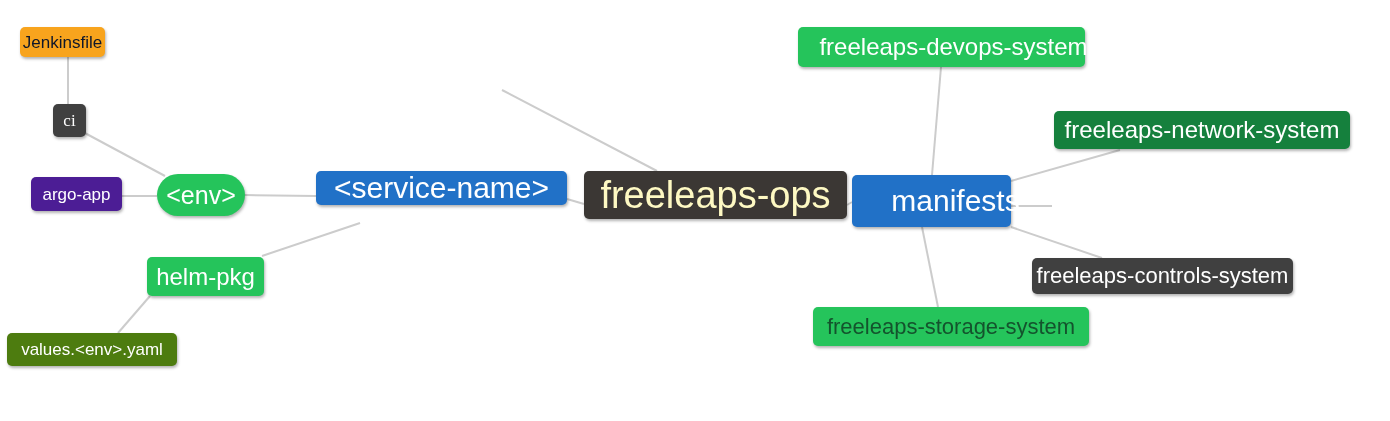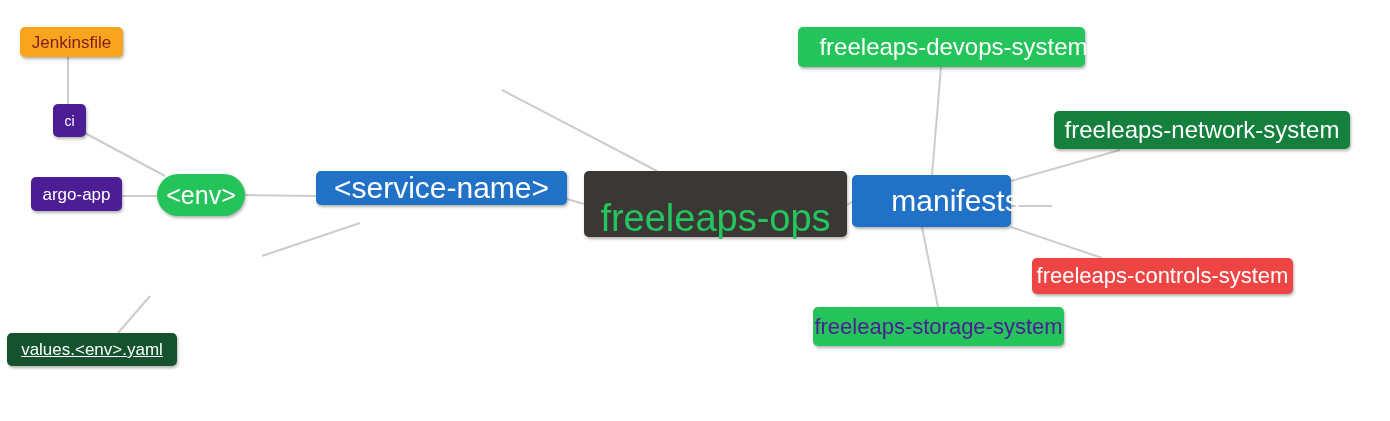--- a/index.html
+++ b/index.html
@@ -52,49 +52,52 @@
       <line x1="150" y1="296" x2="118" y2="333" stroke="#CCCCCC" stroke-width="2"></line>
       <line x1="567" y1="199" x2="584" y2="204" stroke="#CCCCCC" stroke-width="2"></line>
       <line x1="502" y1="90" x2="657" y2="171" stroke="#CCCCCC" stroke-width="2"></line>
       <line x1="847" y1="205" x2="852" y2="202" stroke="#CCCCCC" stroke-width="2"></line>
       <line x1="932" y1="175" x2="941" y2="67" stroke="#CCCCCC" stroke-width="2"></line>
       <line x1="1011" y1="181" x2="1120" y2="150" stroke="#CCCCCC" stroke-width="2"></line>
       <line x1="1011" y1="206" x2="1052" y2="206" stroke="#CCCCCC" stroke-width="2"></line>
       <line x1="1011" y1="227" x2="1102" y2="258" stroke="#CCCCCC" stroke-width="2"></line>
       <line x1="922" y1="227" x2="938" y2="307" stroke="#CCCCCC" stroke-width="2"></line>
     </svg>
-<div class="node" style="left: 20px; top: 27px; width: 103px; height: 30px; font-size: 17px; background: rgb(248, 164, 29); color: #7f1d1d;">
+<div class="node" style="left: 20px; top: 27px; width: 85px; height: 30px; font-size: 17px; background: rgb(248, 164, 29); color: #0f172a;">
       <span>Jenkinsfile</span>
     </div>
-    <div class="node" style="left: 53px; top: 104px; width: 33px; height: 33px; font-size: 14px; background: #4c1d95; color: rgb(255, 255, 255);">
+    <div class="node" style="left: 53px; top: 104px; width: 33px; height: 33px; font-size: 17px; background: #404040; color: rgb(255, 255, 255); font-family: Liberation Serif, serif;">
       <span>ci</span>
     </div>
     <div class="node" style="left: 31px; top: 177px; width: 91px; height: 34px; font-size: 17px; background: #4c1d95; color: rgb(255, 255, 255);">
       <span>argo-app</span>
     </div>
     <div class="node" style="left: 157px; top: 174px; width: 88px; height: 42px; font-size: 25px; background: rgb(37, 196, 91); color: rgb(255, 255, 255); border-radius: 21px;">
       <span>&lt;env&gt;</span>
     </div>
-    <div class="node" style="left: 7px; top: 333px; width: 170px; height: 33px; font-size: 17px; background: #14532d; color: rgb(255, 255, 255); text-decoration: underline;">
+    <div class="node" style="left: 147px; top: 257px; width: 117px; height: 39px; font-size: 24px; background: rgb(37, 196, 91); color: rgb(255, 255, 255);">
+      <span>helm-pkg</span>
+    </div>
+    <div class="node" style="left: 7px; top: 333px; width: 170px; height: 33px; font-size: 17px; background: #4d7c0f; color: rgb(255, 255, 255);">
       <span>values.&lt;env&gt;.yaml</span>
     </div>
     <div class="node" style="left: 316px; top: 171px; width: 251px; height: 34px; font-size: 30px; background: rgb(33, 113, 199); color: rgb(255, 255, 255);">
       <span>&lt;service-name&gt;</span>
     </div>
-    <div class="node" style="left: 584px; top: 171px; width: 263px; height: 66px; font-size: 38px; background: rgb(59, 55, 52); color: #22c55e; align-items: flex-end;">
+    <div class="node" style="left: 584px; top: 171px; width: 263px; height: 48px; font-size: 38px; background: rgb(59, 55, 52); color: #fef9c3;">
       <span>freeleaps-ops</span>
     </div>
     <div class="node" style="left: 852px; top: 175px; width: 159px; height: 52px; font-size: 30px; background: rgb(33, 113, 199); color: rgb(255, 255, 255); padding-left: 48px;">
       <span>manifests</span>
     </div>
     <div class="node" style="left: 798px; top: 27px; width: 287px; height: 40px; font-size: 24px; background: rgb(37, 196, 91); color: rgb(255, 255, 255); padding-left: 24px;">
       <span>freeleaps-devops-system</span>
     </div>
     <div class="node" style="left: 1054px; top: 111px; width: 296px; height: 38px; font-size: 24px; background: #15803d; color: rgb(255, 255, 255);">
       <span>freeleaps-network-system</span>
     </div>
-    <div class="node" style="left: 1032px; top: 258px; width: 261px; height: 36px; font-size: 22px; background: #ef4444; color: rgb(255, 255, 255);">
+    <div class="node" style="left: 1032px; top: 258px; width: 261px; height: 36px; font-size: 22px; background: #404040; color: rgb(255, 255, 255);">
       <span>freeleaps-controls-system</span>
     </div>
-    <div class="node" style="left: 813px; top: 307px; width: 251px; height: 39px; font-size: 22px; background: rgb(37, 196, 91); color: #4c1d95;">
+    <div class="node" style="left: 813px; top: 307px; width: 276px; height: 39px; font-size: 22px; background: rgb(37, 196, 91); color: #14532d;">
       <span>freeleaps-storage-system</span>
     </div>
   </div>
 
 </body></html>

